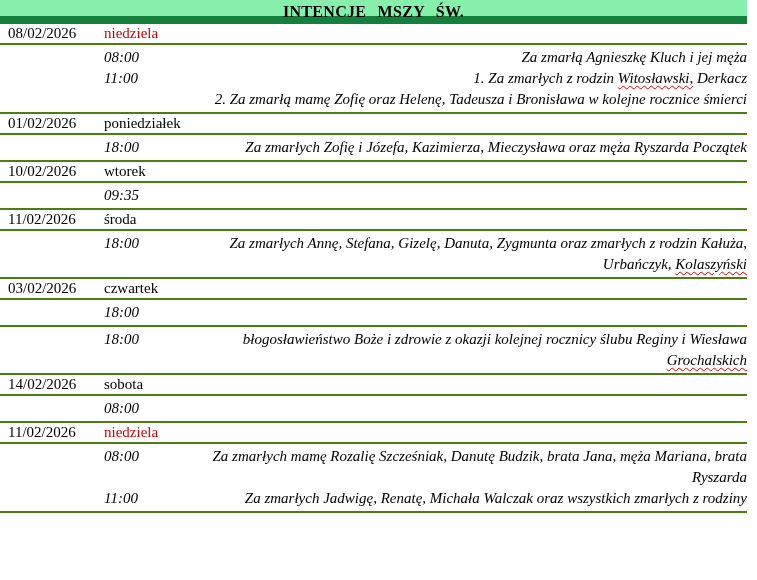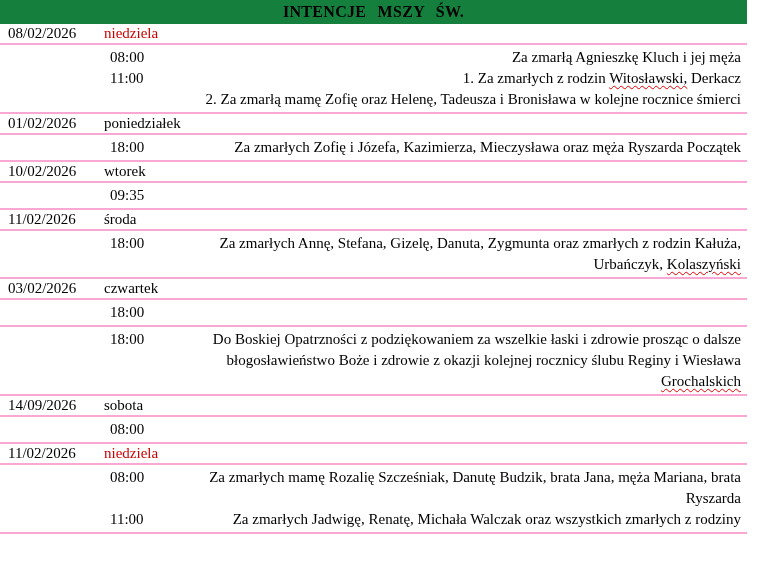--- a/index.html
+++ b/index.html
@@ -2,43 +2,43 @@
 <html lang="pl"><head>
 <meta charset="utf-8">
 <style>
   * { margin:0; padding:0; box-sizing:border-box; }
   html,body { width:757px; height:580px; background:#ffffff; overflow:hidden; }
   body { font-family:"Liberation Serif", serif; color:#000; font-size:15px; }
 
   .doc { width:747px; }
 
   .table-header {
-    background:#15803d;
+    background:#86efac;
     height:24px;
     line-height:24px;
     text-align:center;
     font-weight:bold;
     font-size:16px;
     word-spacing:7px;
     letter-spacing:0.3px;
-    border-bottom:2px solid #15803d;
+    border-bottom:8px solid #15803d;
   }
 
-  .row { border-bottom:2px solid #f9a8d4; }
+  .row { border-bottom:2px solid #4d7c0f; }
 
   .date-row {
     display:grid;
     grid-template-columns:96px 1fr;
     padding:1px 0 1px 8px;
     line-height:17px;
   }
   .date-cell { }
   .day-cell { }
 
-  .masses-row { padding:2px 6px; }
+  .masses-row { padding:2px 0;font-style:italic; }
 
   .mass {
     display:grid;
     grid-template-columns:60px 1fr;
     padding-left:104px;
   }
   .time-cell { line-height:21px; }
   .text-cell { }
   .iline { line-height:21px; white-space:nowrap; min-height:21px;text-align:right; }
 
@@ -119,28 +119,27 @@
       </div>
       <div class="row masses-row">
         <div class="mass">
           <div class="time-cell">18:00</div>
         </div>
       </div>
       <div class="row masses-row">
         <div class="mass">
           <div class="time-cell">18:00</div>
           <div class="text-cell">
-            <div class="iline"><span>Do Boskiej Opatrzności z podziękowaniem za wszelkie łaski i zdrowie prosząc o dalsze</span></div>
             <div class="iline"><span>błogosławieństwo Boże i zdrowie z okazji kolejnej rocznicy ślubu Reginy i Wiesława</span></div>
             <div class="iline"><span class="misspell" style="text-decoration-color: rgb(230, 0, 0);">Grochalskich</span></div>
           </div>
         </div>
       </div>
       <div class="row date-row">
-        <div class="date-cell">14/09/2026</div>
+        <div class="date-cell">14/02/2026</div>
         <div class="day-cell">sobota</div>
       </div>
       <div class="row masses-row">
         <div class="mass">
           <div class="time-cell">08:00</div>
           <div class="text-cell">
             <div class="iline"></div>
           </div>
         </div>
       </div>

